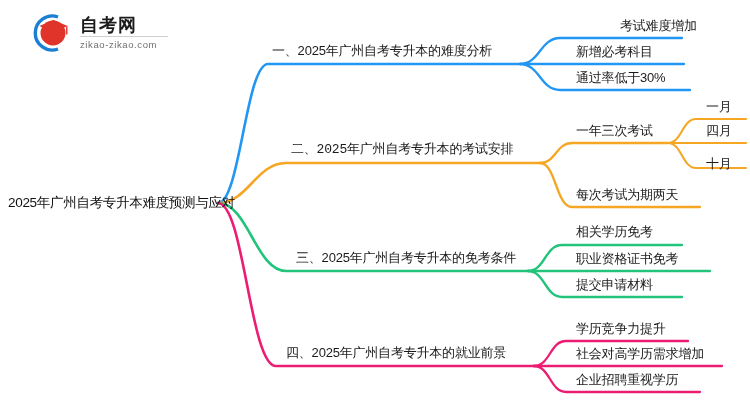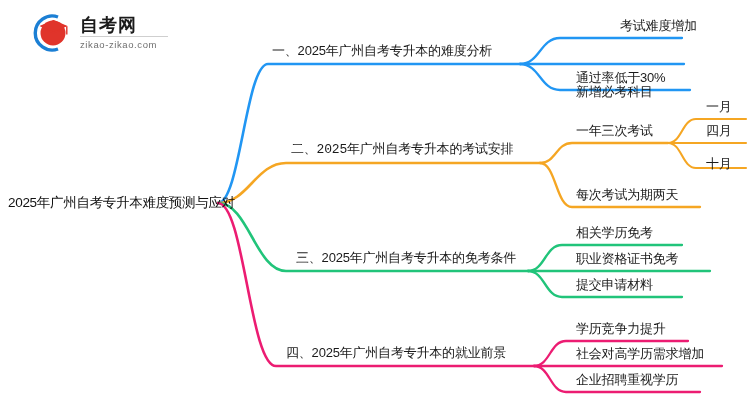--- a/index.html
+++ b/index.html
@@ -141,31 +141,31 @@
     <path d="M534 366 C 550 366, 550 341, 566 341 L 688 341" fill="none" stroke="#ec1c72" stroke-width="2.3" stroke-linecap="round"></path>
     <path d="M534 366 L 722 366" fill="none" stroke="#ec1c72" stroke-width="2.3" stroke-linecap="round"></path>
     <path d="M534 366 C 550 366, 550 392, 566 392 L 700 392" fill="none" stroke="#ec1c72" stroke-width="2.3" stroke-linecap="round"></path>
   </g>
 </svg>
 
 <div class="node-label" id="root-label">2025年广州自考专升本难度预测与应对</div>
 
 <div class="node-label branch-label" style="left:272px; top:44px;">一、2025年广州自考专升本的难度分析</div>
 <div class="node-label leaf-label" style="left:576px; top:19px;margin-left:44px;">考试难度增加</div>
-<div class="node-label leaf-label" style="left:576px; top:45px;margin-top:40px;">新增必考科目</div>
+<div class="node-label leaf-label" style="left:576px; top:45px;">新增必考科目</div>
 <div class="node-label leaf-label" style="left:576px; top:71px;">通过率低于30%</div>
 
 <div class="node-label branch-label" style="left:291px; top:143px;font-family:Liberation Mono, monospace;">二、2025年广州自考专升本的考试安排</div>
 <div class="node-label leaf-label" style="left:576px; top:124px;">一年三次考试</div>
 <div class="node-label leaf-label" style="left:576px; top:188px;">每次考试为期两天</div>
 <div class="node-label leaf3-label" style="left:706px; top:100px;">一月</div>
 <div class="node-label leaf3-label" style="left:706px; top:124px;">四月</div>
 <div class="node-label leaf3-label" style="left:706px; top:157px;">十月</div>
 
 <div class="node-label branch-label" style="left:296px; top:251px;">三、2025年广州自考专升本的免考条件</div>
-<div class="node-label leaf-label" style="left:576px; top:226px;">相关学历免考</div>
+<div class="node-label leaf-label" style="left:576px; top:226px;font-family:Liberation Mono, monospace;">相关学历免考</div>
 <div class="node-label leaf-label" style="left:576px; top:252px;">职业资格证书免考</div>
 <div class="node-label leaf-label" style="left:576px; top:278px;">提交申请材料</div>
 
 <div class="node-label branch-label" style="left:286px; top:346px;">四、2025年广州自考专升本的就业前景</div>
 <div class="node-label leaf-label" style="left:576px; top:322px;">学历竞争力提升</div>
 <div class="node-label leaf-label" style="left:576px; top:347px;">社会对高学历需求增加</div>
 <div class="node-label leaf-label" style="left:576px; top:373px;">企业招聘重视学历</div>
 
 </body></html>

